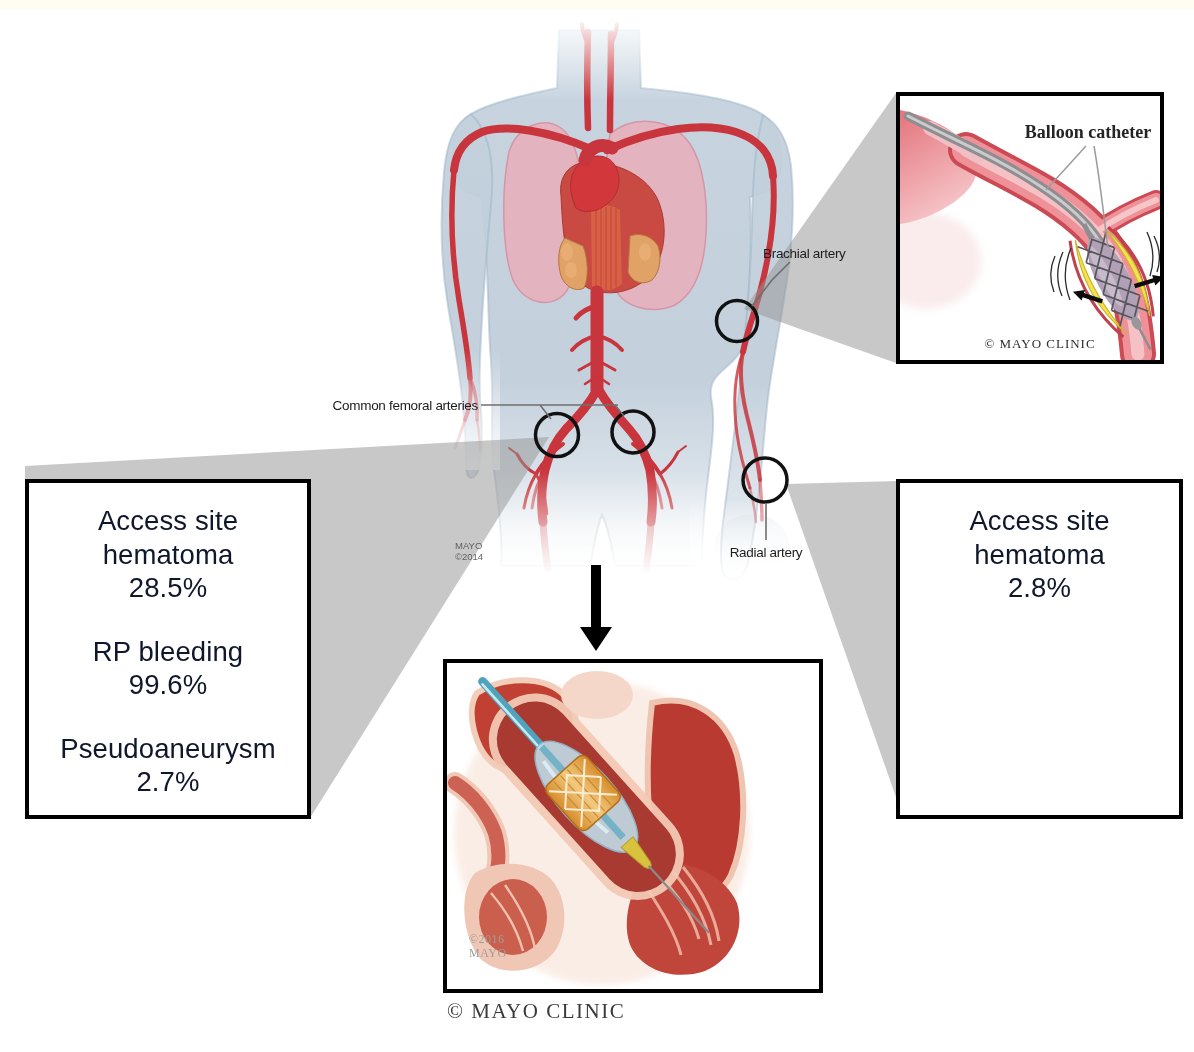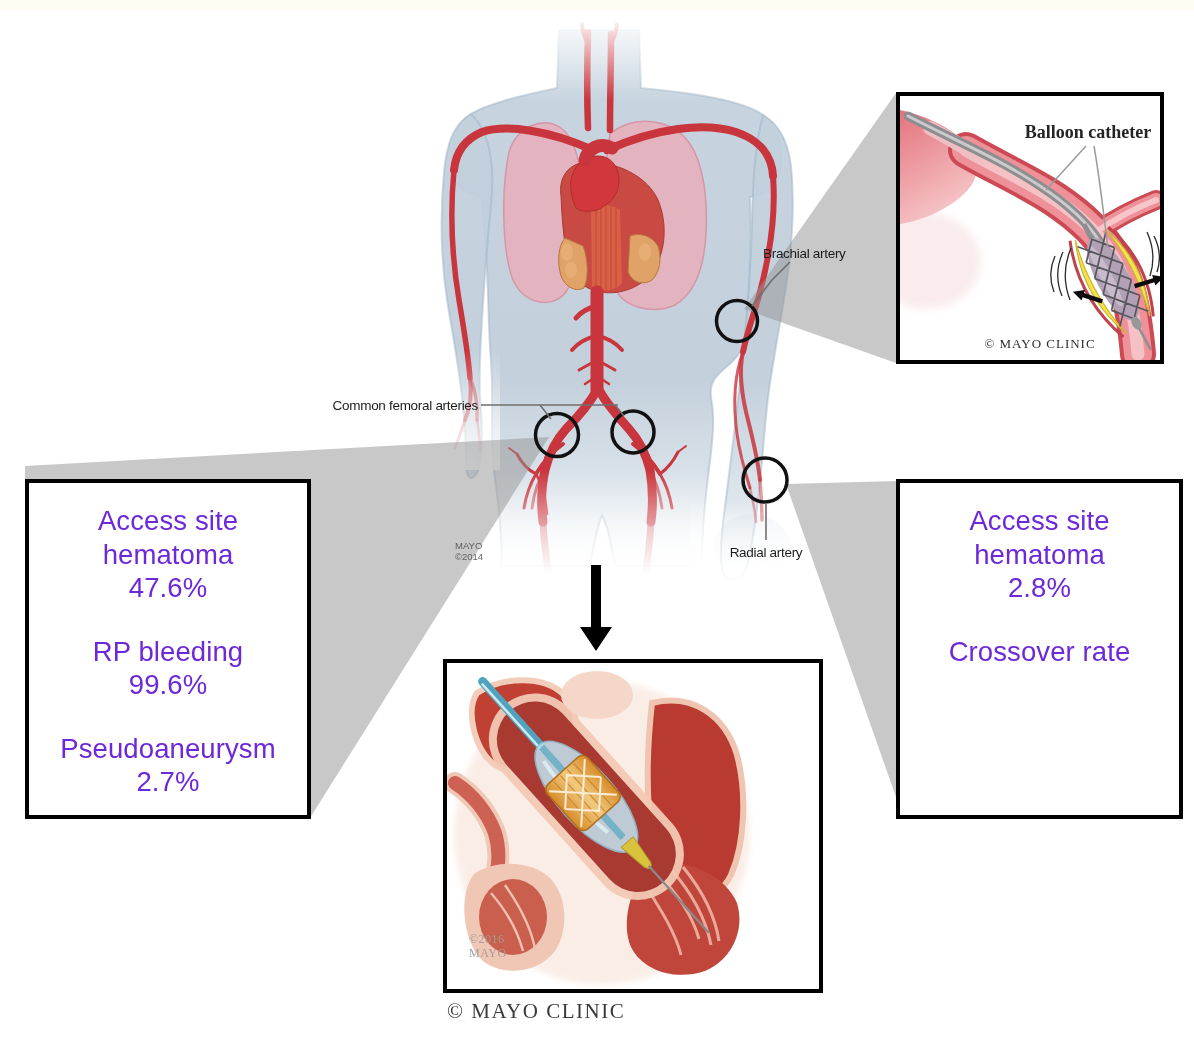--- a/index.html
+++ b/index.html
@@ -4,21 +4,21 @@
 <style>
   html,body{margin:0;padding:0;background:#ffffff;}
   #canvas{
     position:relative;width:1194px;height:1052px;background:#ffffff;overflow:hidden;
     font-family:"Liberation Sans",sans-serif;
   }
   #top-strip{position:absolute;left:0;top:0;width:1194px;height:10px;background:#fffdf2;}
   .main-svg{position:absolute;left:0;top:0;}
   .stat-box{
     position:absolute;background:#ffffff;border:4px solid #000000;box-sizing:border-box;
-    text-align:center;color:#6d28d9;font-size:27.5px;line-height:33.5px;letter-spacing:0.1px;
+    text-align:center;color:#0f172a;font-size:27.5px;line-height:33.5px;letter-spacing:0.1px;
   }
   #femoral-box{left:25px;top:479px;width:286px;height:340px;padding-top:21px;}
   #radial-box{left:896px;top:479px;width:287px;height:340px;padding-top:21px;}
   .entry{margin-bottom:30px;}
   .inset{position:absolute;background:#ffffff;border:4px solid #000000;box-sizing:border-box;}
   #balloon-inset{left:896px;top:92px;width:268px;height:272px;}
   #valve-inset{left:443px;top:659px;width:380px;height:334px;}
   #bottom-credit{
     position:absolute;left:447px;top:999px;font-family:"Liberation Serif",serif;
     font-size:21px;letter-spacing:1.5px;color:#3a3a3a;
@@ -187,40 +187,39 @@
     <text class="wm" x="455" y="549">MAYO</text>
     <text class="wm" x="455" y="560">©2014</text>
 
     <polygon points="591,565 601,565 601,627 612,627 596,651 580,627 591,627" fill="#000000"></polygon>
   </svg>
 
   <div class="stat-box" id="femoral-box">
     <div class="entry">
       <div>Access site</div>
       <div>hematoma</div>
-      <div>47.6%</div>
+      <div>28.5%</div>
     </div>
     <div class="entry">
       <div>RP bleeding</div>
       <div>99.6%</div>
     </div>
     <div class="entry">
       <div>Pseudoaneurysm</div>
       <div>2.7%</div>
     </div>
   </div>
 
   <div class="stat-box" id="radial-box">
     <div class="entry">
       <div>Access site</div>
       <div>hematoma</div>
       <div>2.8%</div>
     </div>
     <div class="entry">
-      <div>Crossover rate</div>
     </div>
   </div>
 
   <div class="inset" id="balloon-inset">
     <svg width="260" height="264" viewBox="0 0 260 264">
       <defs>
         <linearGradient id="gVesselBig" x1="0" y1="0" x2="0.4" y2="1">
           <stop offset="0" stop-color="#e4737c"></stop>
           <stop offset="1" stop-color="#f6c6c9"></stop>
         </linearGradient>

